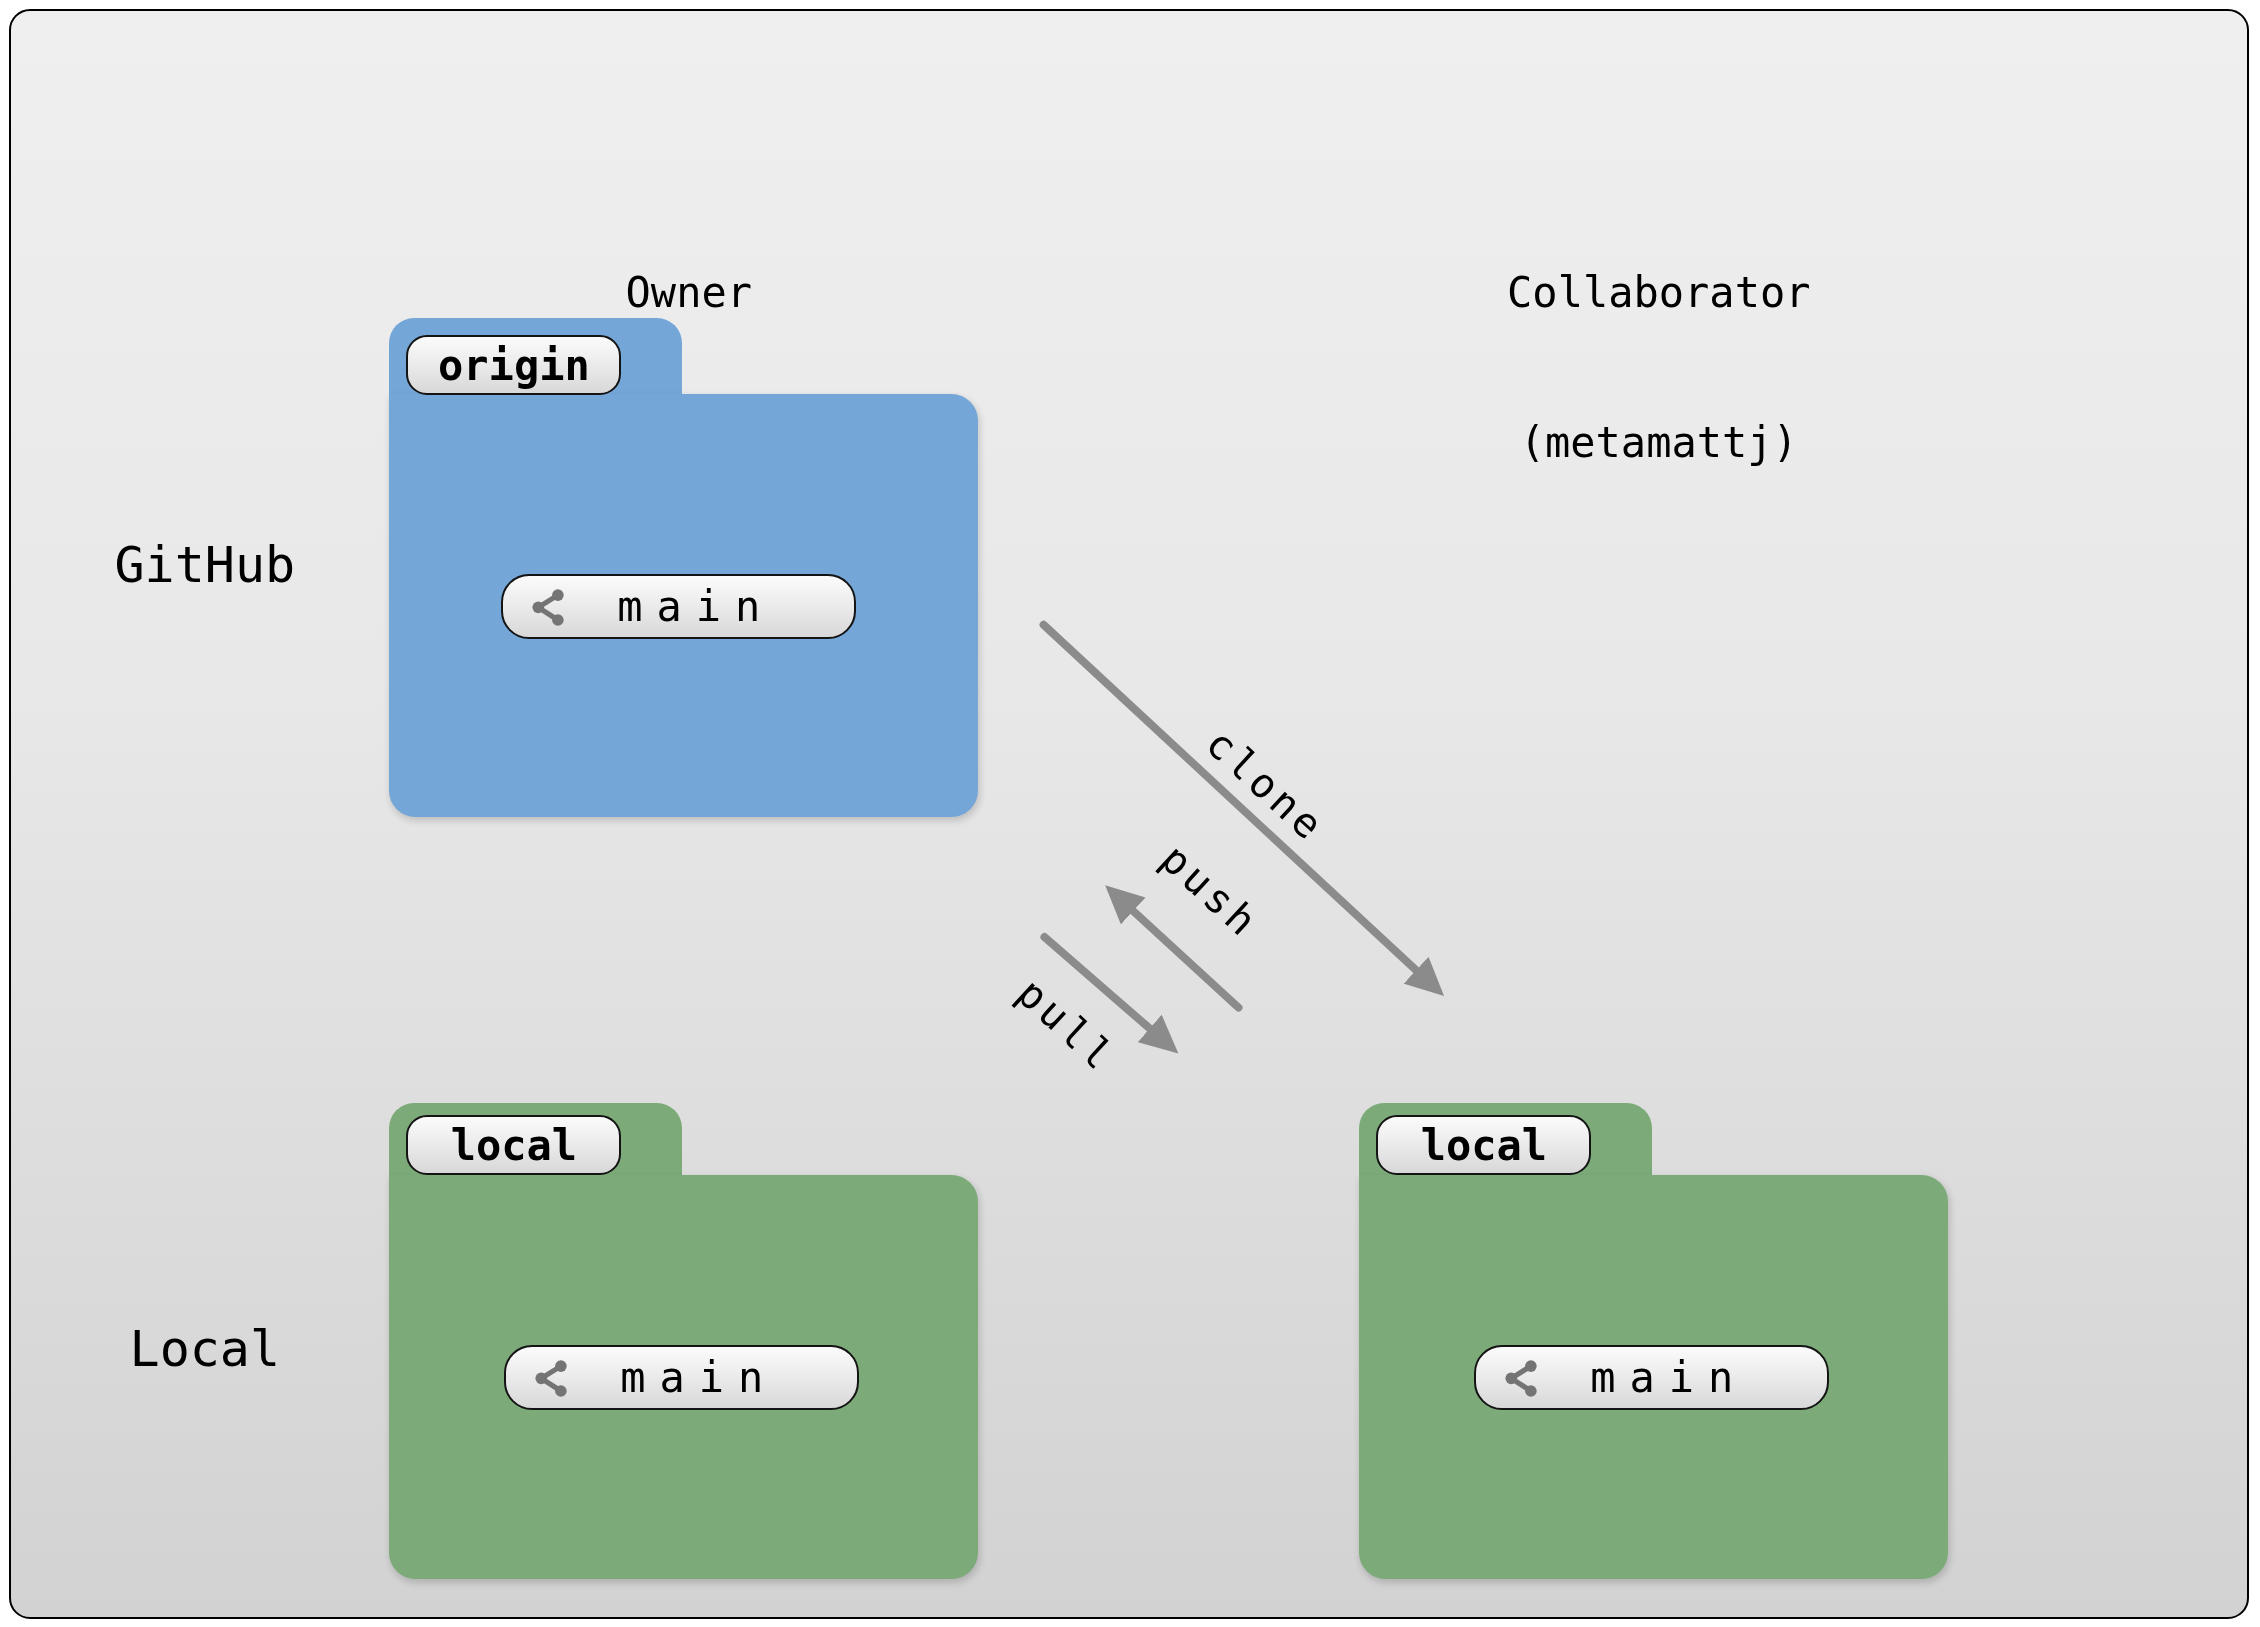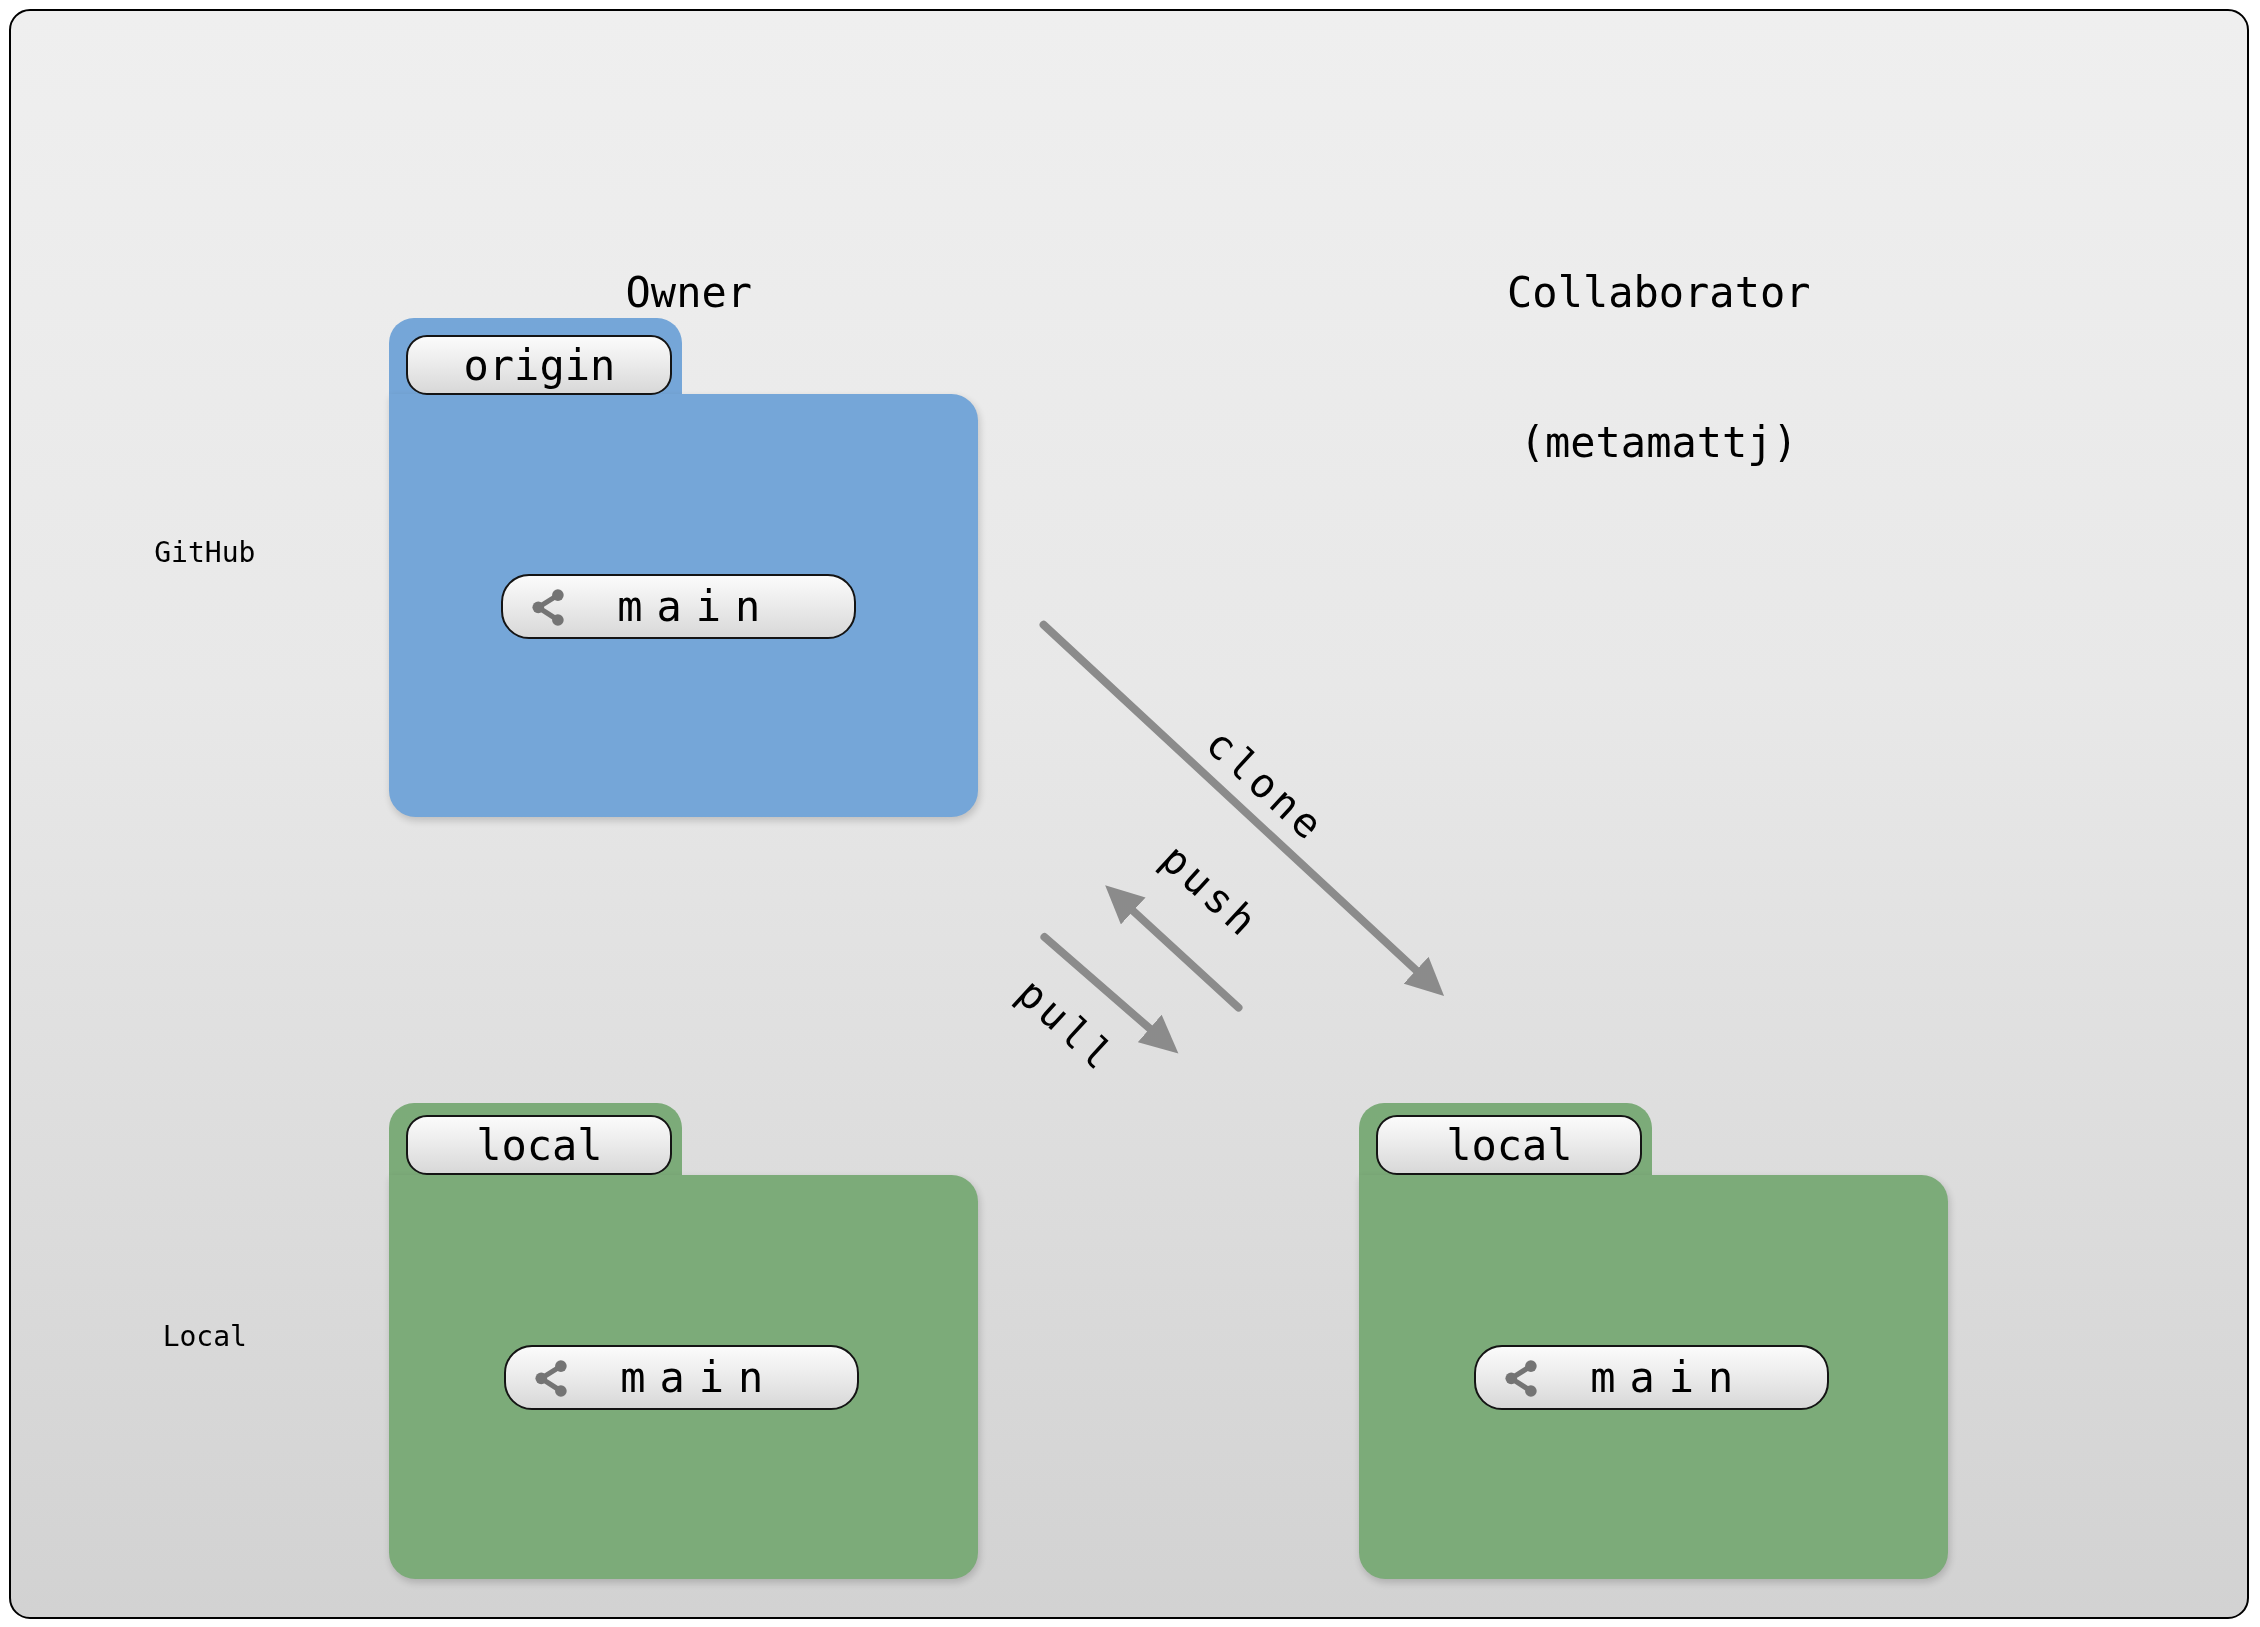--- a/index.html
+++ b/index.html
@@ -28,21 +28,21 @@
     text-align: center;
     font-size: 42px;
     line-height: 50px;
     color: #000000;
     white-space: pre;
   }
   .row-label {
     position: absolute;
     width: 282px;
     text-align: center;
-    font-size: 28px;
+    font-size: 50px;
     color: #000000;
   }
   .folder {
     position: absolute;
   }
   .folder .tab {
     position: absolute;
     left: 0; top: 0;
     border-radius: 25px 25px 0 0;
   }
@@ -61,22 +61,23 @@
     align-items: center;
     justify-content: center;
     border: 2.6px solid #141414;
     background: linear-gradient(180deg, #fbfbfb 0%, #ececec 45%, #d8d8d8 100%);
     font-size: 42px;
     color: #000000;
     box-sizing: border-box;
   }
   .badge.tab-badge {
     border-radius: 21px;
-    width: 266px;
+    width: 215px;
     height: 60px;
+    font-weight: bold;
   }
   .badge.branch-badge {
     border-radius: 28px;
     width: 355px;
     height: 65px;
   }
   .branch-badge .branch-text {
     flex: 1;
     text-align: center;
     padding-left: 35px;

